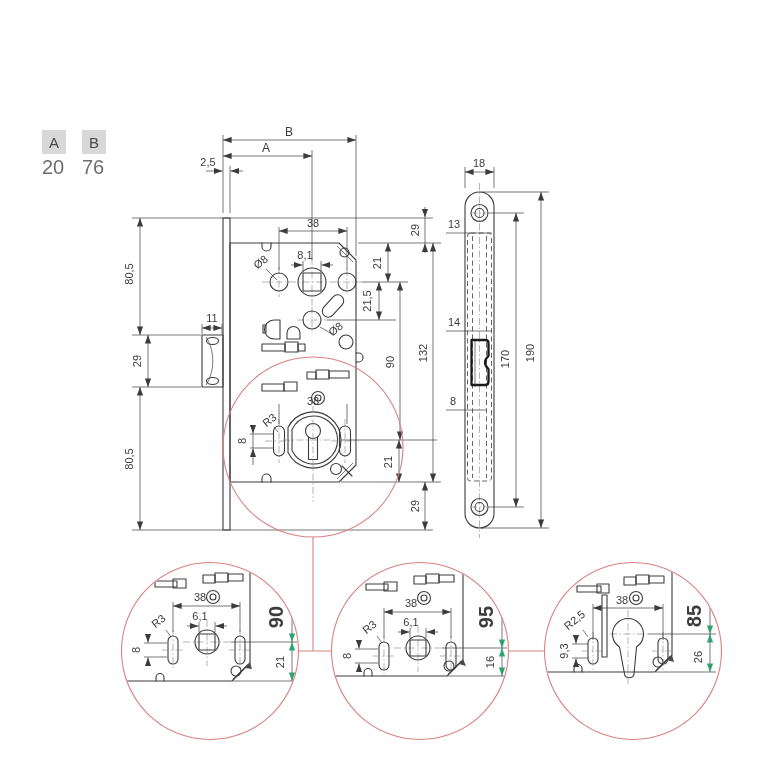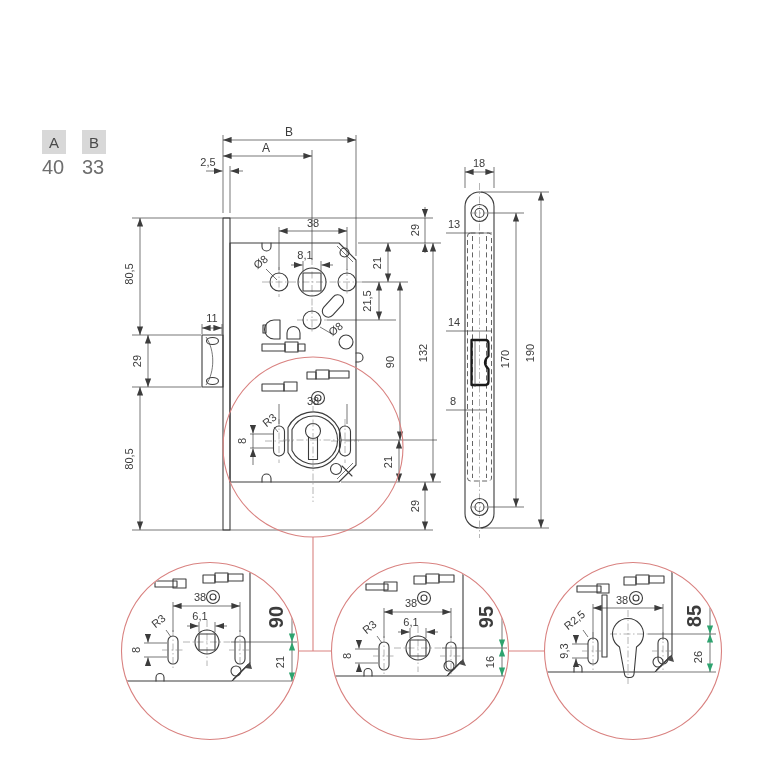--- a/index.html
+++ b/index.html
@@ -26,25 +26,25 @@
   #arrg path{fill:var(--green,#2ea36f);}
 </style>
 </head>
 <body>
 
 <div class="stage">
 
   <div class="legend">
     <div class="legend-col">
       <div class="legend-key">A</div>
-      <div class="legend-val">40</div>
+      <div class="legend-val">20</div>
     </div>
     <div class="legend-col">
       <div class="legend-key">B</div>
-      <div class="legend-val">33</div>
+      <div class="legend-val">76</div>
     </div>
   </div>
 
   <svg width="768" height="768" viewBox="0 0 768 768">
     <defs>
       <marker id="arr" markerWidth="9" markerHeight="7" refX="8.6" refY="3.5" orient="auto-start-reverse" markerUnits="userSpaceOnUse">
         <path d="M0,0.4 L8.6,3.5 L0,6.6 Z"></path>
       </marker>
       <marker id="arrg" markerWidth="9" markerHeight="7" refX="8.6" refY="3.5" orient="auto-start-reverse" markerUnits="userSpaceOnUse">
         <path d="M0,0.4 L8.6,3.5 L0,6.6 Z"></path>

